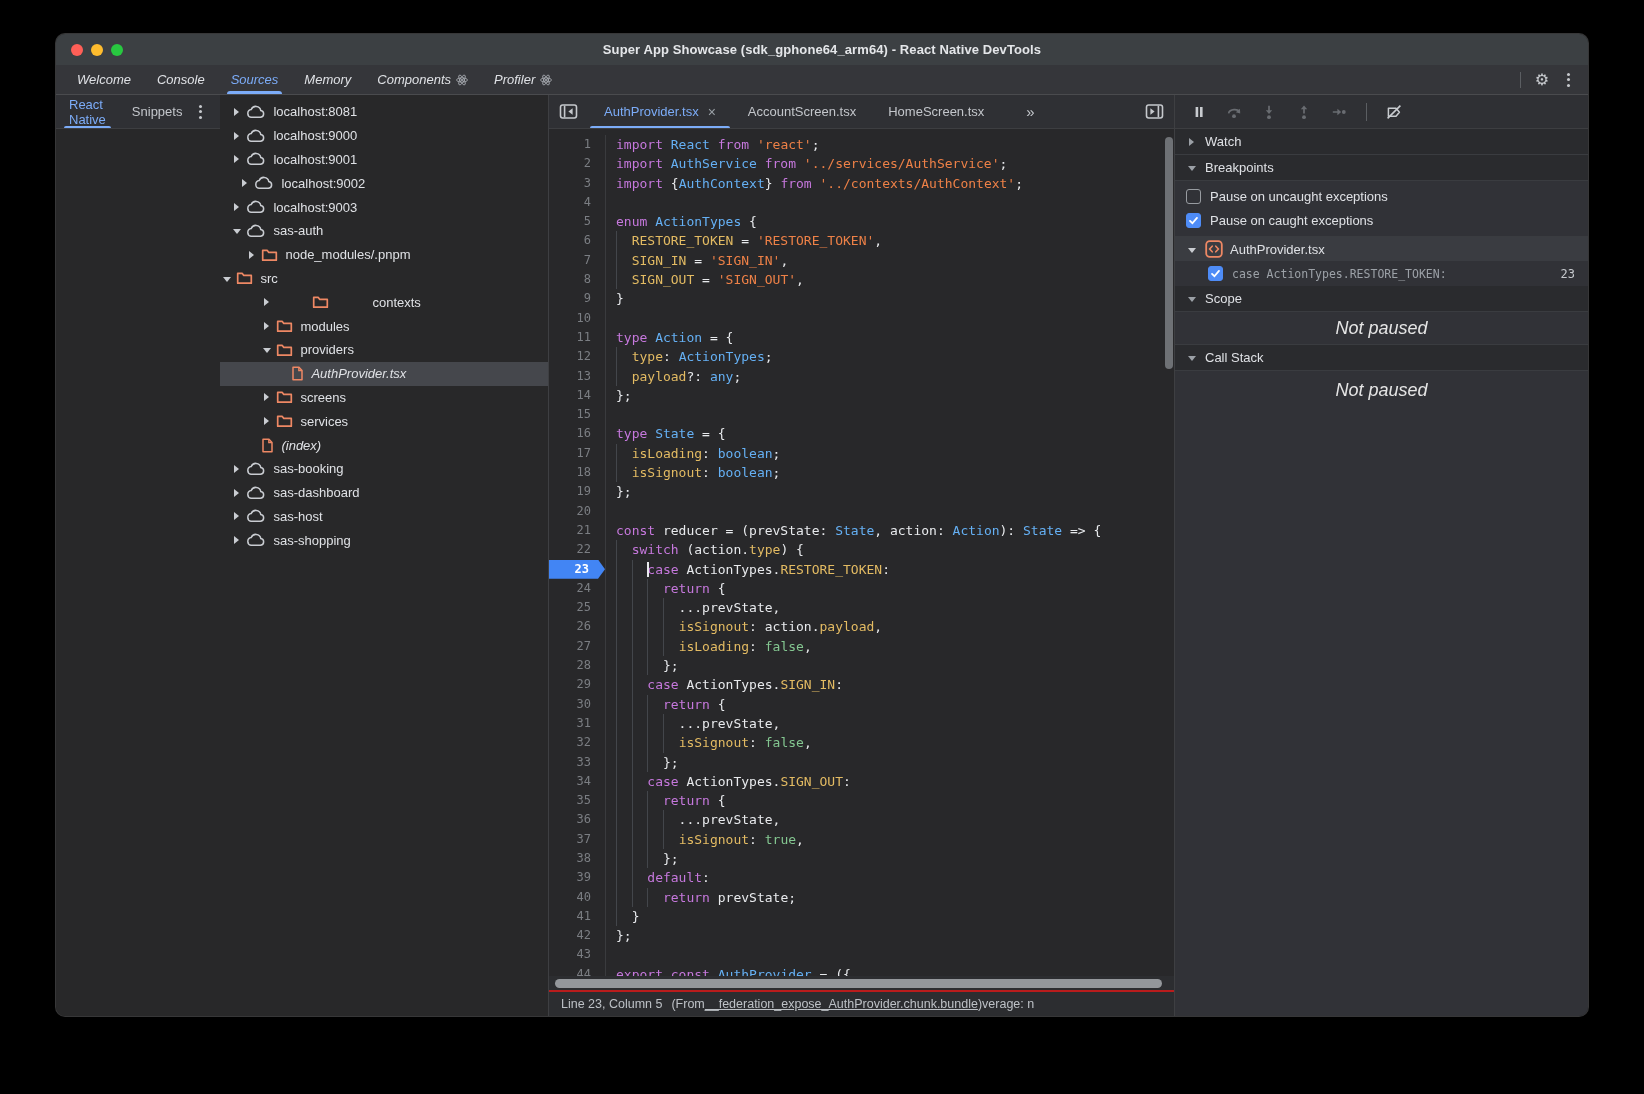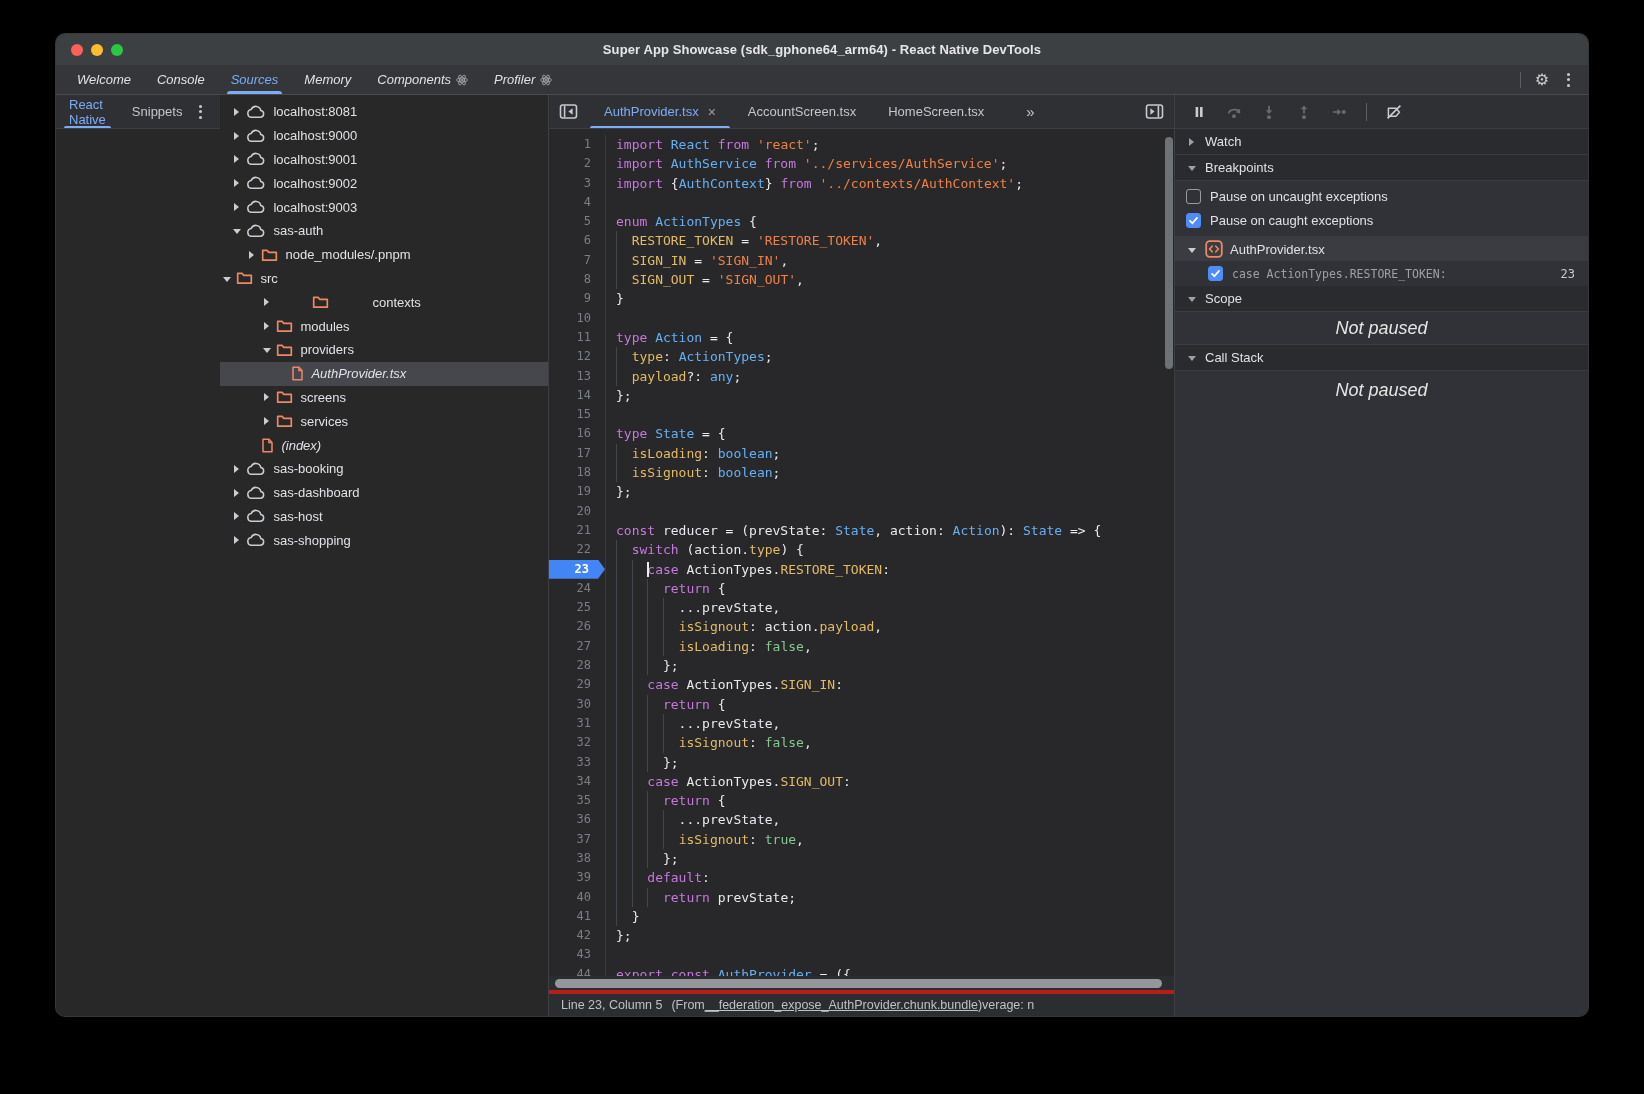--- a/index.html
+++ b/index.html
@@ -77,21 +77,21 @@
              clip-path:polygon(0 0, calc(100% - 7px) 0, 100% 50%, calc(100% - 7px) 100%, 0 100%); padding-right:16px; }
   .ct { position:relative; flex:1; padding-left:10px; border-left:1px solid #3a3b3e; min-width:0; }
   .guide { position:absolute; top:0; bottom:0; width:1px; background:#43464b; }
   .caret { position:absolute; top:2px; height:15px; width:1.5px; background:#e8eaed; }
   .tk-n { color:#e8eaed; } .tk-k { color:#c678dd; } .tk-t { color:#65b0f4; }
   .tk-s { color:#ee8147; } .tk-y { color:#e3bb63; } .tk-g { color:#84c791; }
 
   .vscroll { position:absolute; top:8px; right:1px; width:8px; height:232px; border-radius:4px; background:#6e7175; }
   .hstrip { height:14px; flex:0 0 14px; position:relative; background:#2c2d30; }
   .hthumb { position:absolute; left:6px; right:12px; top:2.5px; height:9px; border-radius:5px; background:#94979b; }
-  .status { height:26px; flex:0 0 26px; background:#2c2d30; border-top:4px solid #b91c1c;
+  .status { height:26px; flex:0 0 26px; background:#2c2d30; border-top:2px solid #b91c1c;
             display:flex; align-items:center; padding-left:12px; font-size:12.5px; color:#bdc1c6;
             white-space:nowrap; overflow:hidden; }
   .status .pos { margin-right:9px; }
   .status .lnk { text-decoration:underline; }
 
   
   .dbg { flex:1; display:flex; flex-direction:column; background:#2b2c2f; min-width:0; }
   .dbg-toolbar { height:34px; flex:0 0 34px; background:#2f3034; border-bottom:1px solid #3d3e41;
                  display:flex; align-items:center; gap:19px; padding-left:16px; }
   .dbg-toolbar .vdiv { height:18px; }
@@ -219,21 +219,21 @@
             </div>
             <div class="trow" style="padding-left: 10px;">
               <span class="tri col"></span>
               <span class="ticon">
                 <svg width="20" height="14" viewBox="0 0 20 14">
                   <path d="M5 12.3 h9.3 a3.4 3.4 0 0 0 .5 -6.75 A5 5 0 0 0 5.2 4.6 A3.9 3.9 0 0 0 5 12.3 Z" fill="none" stroke="#c9ccd1" stroke-width="1.5"></path>
                 </svg>
               </span>
               <span class="lbl">localhost:9001</span>
             </div>
-            <div class="trow" style="padding-left: 10px;">
+            <div class="trow" style="padding-left: 10px; margin-left: 8px;">
               <span class="tri col"></span>
               <span class="ticon">
                 <svg width="20" height="14" viewBox="0 0 20 14">
                   <path d="M5 12.3 h9.3 a3.4 3.4 0 0 0 .5 -6.75 A5 5 0 0 0 5.2 4.6 A3.9 3.9 0 0 0 5 12.3 Z" fill="none" stroke="#c9ccd1" stroke-width="1.5"></path>
                 </svg>
               </span>
               <span class="lbl">localhost:9002</span>
             </div>
             <div class="trow" style="padding-left: 10px;">
               <span class="tri col"></span>

